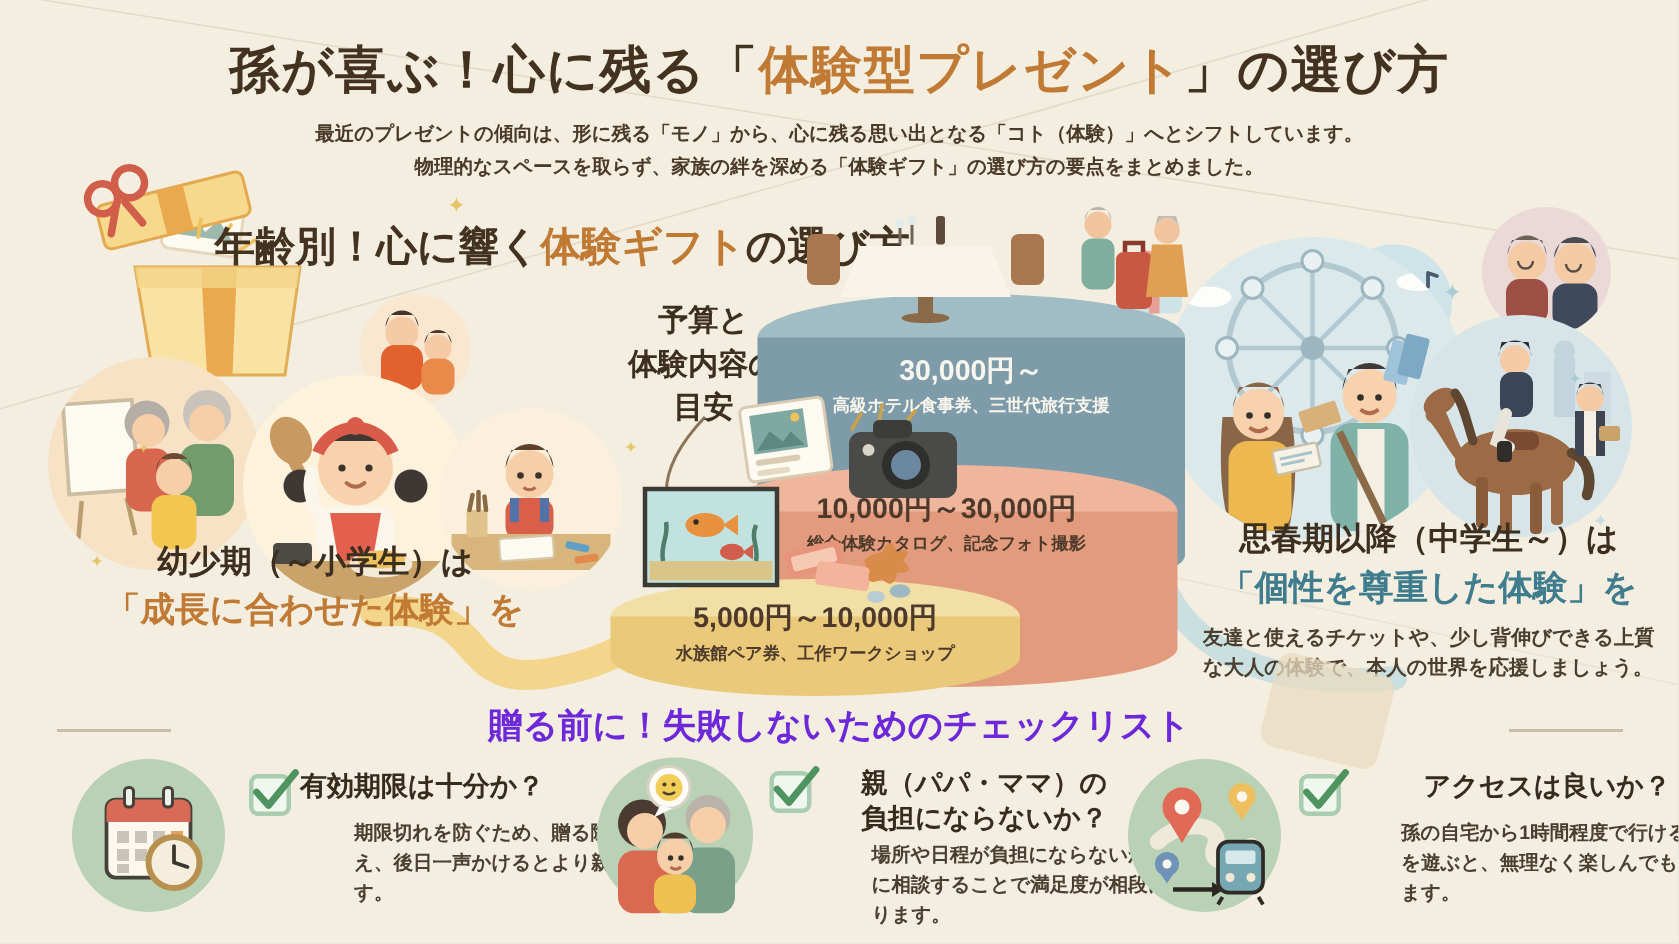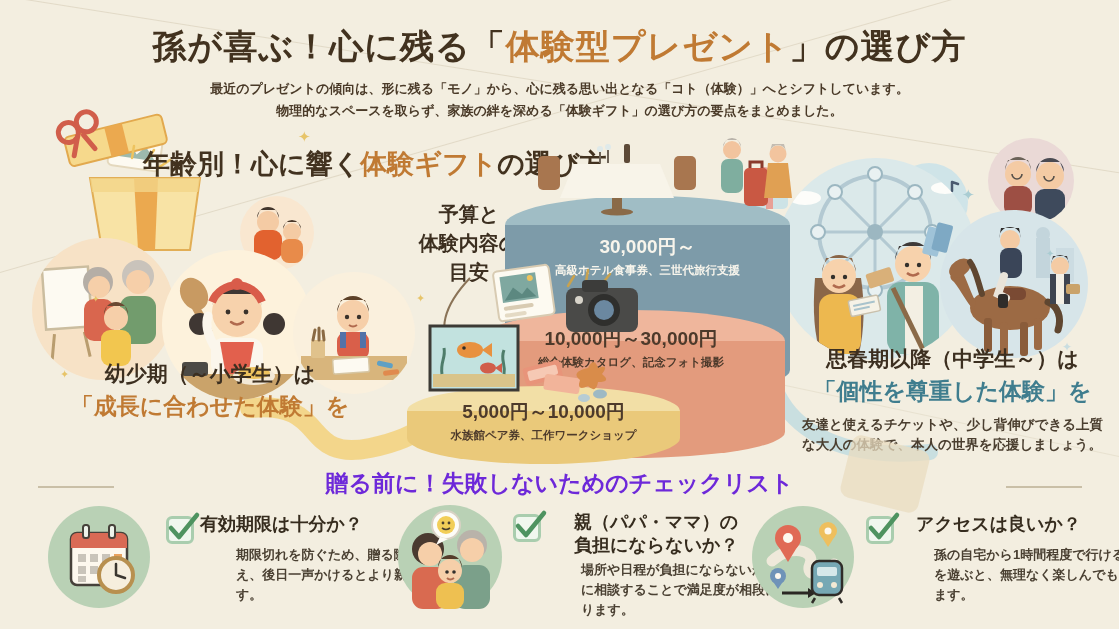--- a/index.html
+++ b/index.html
@@ -500,19 +500,19 @@
       <circle cx="68" cy="79" r="3" fill="#f2e9d4"></circle>
         <circle cx="82" cy="79" r="3" fill="#f2e9d4"></circle>
       <path d="M63 92 L60 97 M87 92 L90 97" stroke="#2f2c28" stroke-width="2.5"></path>
     </svg>
   </div>
   <div class="checkbox" style="left:866px;top:516px;">
     <svg width="30" height="30" viewBox="0 0 30 30">
         <path d="M4 15 L12 24 L30 2" fill="none" stroke="#4e9360" stroke-width="4.5" stroke-linecap="round" stroke-linejoin="round"></path>
       </svg>
   </div>
-  <div class="chk-title" style="left:916px;top:513px;">
+  <div class="chk-title" style="left:949px;top:513px;">
     <div>アクセスは良いか？</div>
     <div></div>
   </div>
   <div class="chk-body" style="left:898px;top:545px;width:222px;">孫の自宅から1時間程度で行ける場所を遊ぶと、無理なく楽しんでもらえます。</div>
 
 </div>
 
 </body></html>

